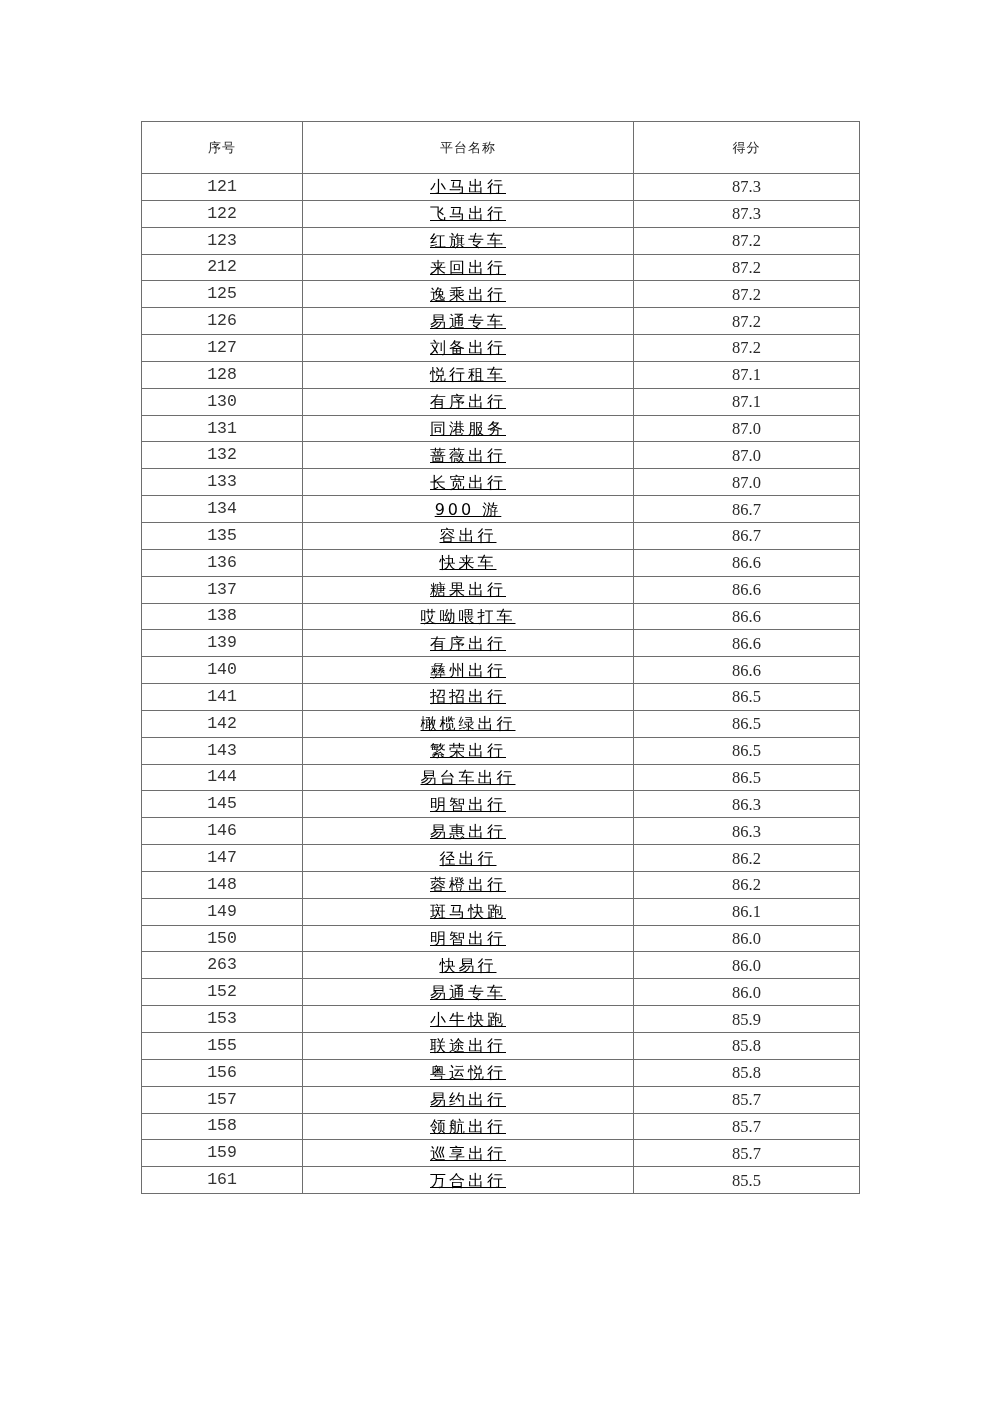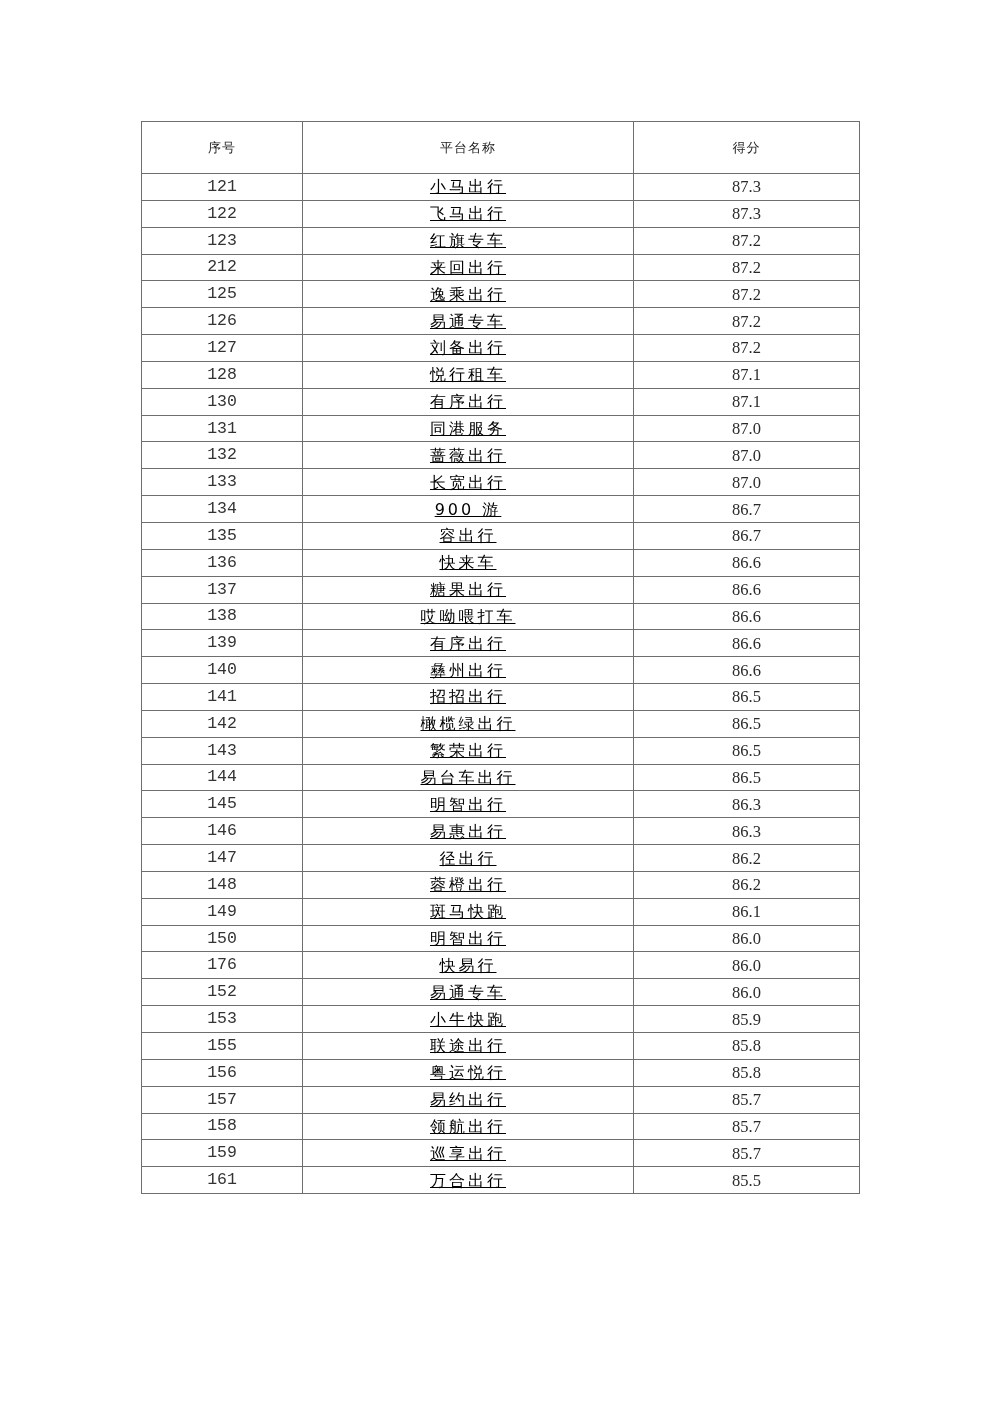--- a/index.html
+++ b/index.html
@@ -231,21 +231,21 @@
           <td class="cell-no">149</td>
           <td class="cell-name">斑马快跑</td>
           <td class="cell-score">86.1</td>
         </tr>
         <tr>
           <td class="cell-no">150</td>
           <td class="cell-name">明智出行</td>
           <td class="cell-score">86.0</td>
         </tr>
         <tr>
-          <td class="cell-no">176</td>
+          <td class="cell-no">263</td>
           <td class="cell-name">快易行</td>
           <td class="cell-score">86.0</td>
         </tr>
         <tr>
           <td class="cell-no">152</td>
           <td class="cell-name">易通专车</td>
           <td class="cell-score">86.0</td>
         </tr>
         <tr>
           <td class="cell-no">153</td>

